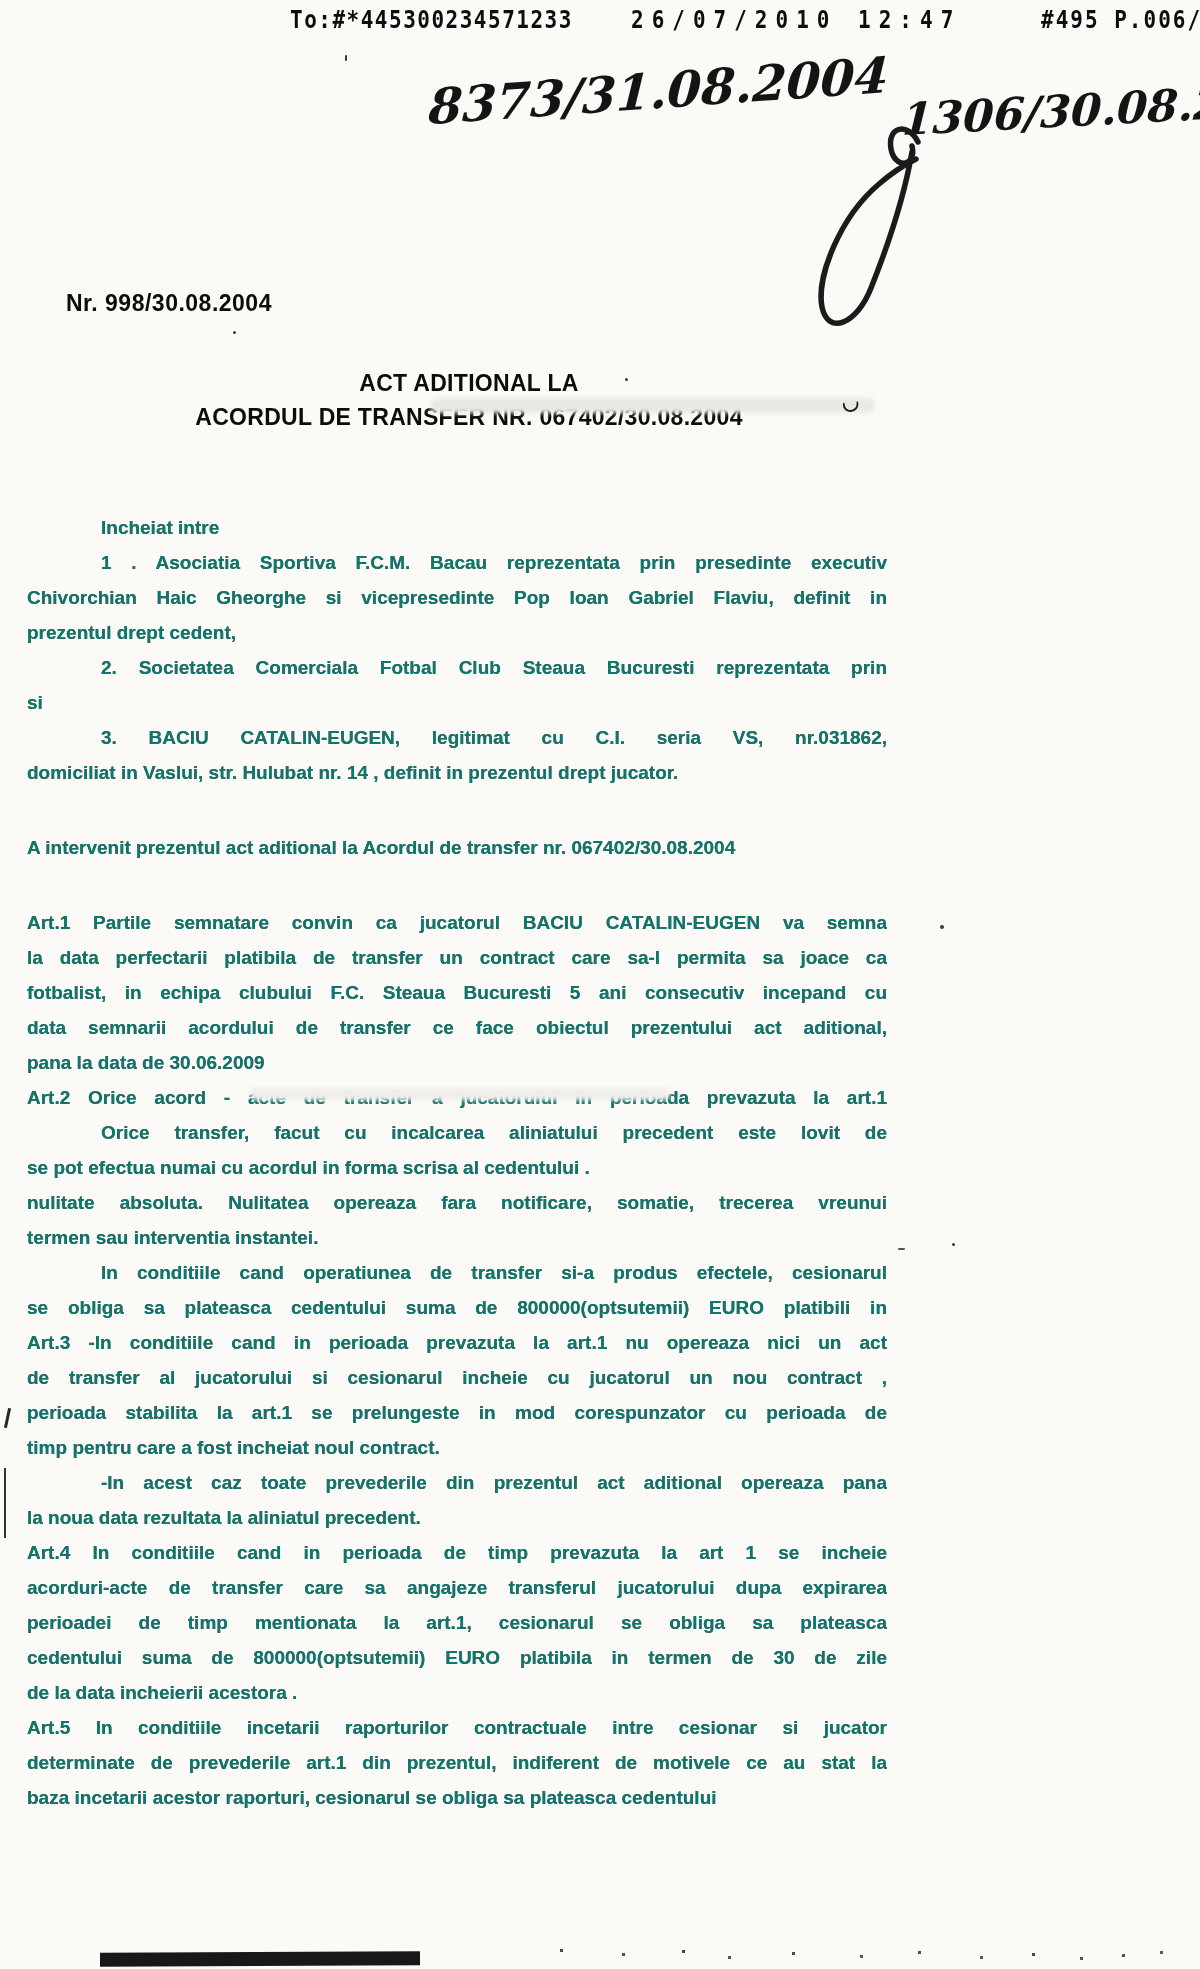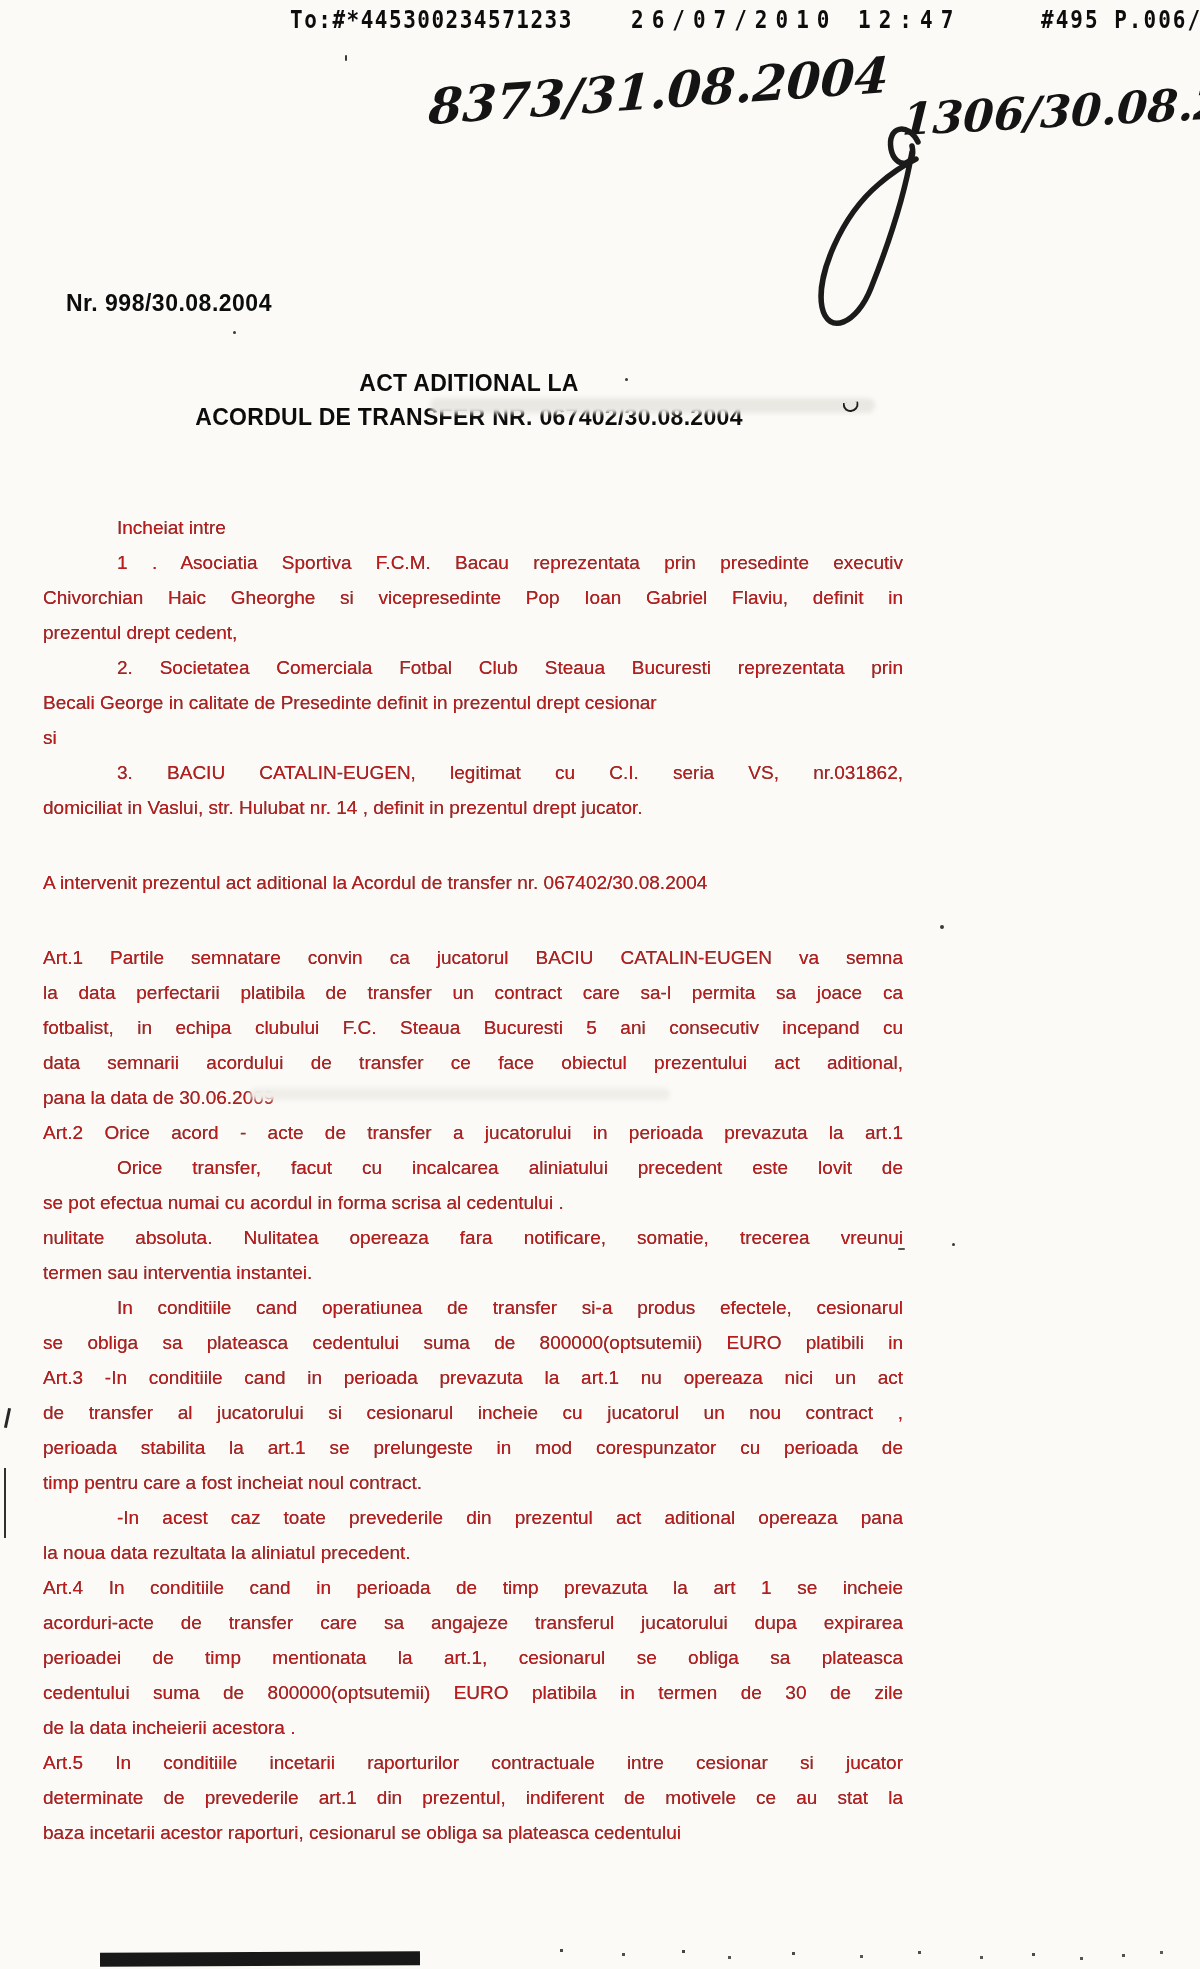--- a/index.html
+++ b/index.html
@@ -45,22 +45,22 @@
     font-size: 23px; font-weight: bold; letter-spacing: 0.5px; color: #0c0c0c; margin-left: 39px;
   }
   .doc-title {
     position: absolute; left: 40px; top: 366px; width: 858px;
     text-align: center; font-weight: bold; color: #0c0c0c;
     font-size: 23px; line-height: 34px; letter-spacing: 0.3px;
   }
 
   
   .doc-body {
-    position: absolute; left: 43px; top: 510px; width: 860px;
-    font-size: 19px; font-weight: normal; color: #b91c1c;
+    position: absolute; left: 27px; top: 510px; width: 860px;
+    font-size: 19px; font-weight: bold; color: #0f766e;
     text-shadow: 0 0 0.5px rgba(10,10,10,0.65);
   }
   .line { height: 35px; line-height: 35px; overflow: hidden; }
   .line.ind { padding-left: 74px; }
   .line.jst { text-align: justify; text-align-last: justify; }
   .line.gap { height: 40px; }
 
   
   .smudge { position: absolute; border-radius: 10px; filter: blur(2px); }
   .smudge-1 { left: 430px; top: 398px; width: 445px; height: 15px; background: #eae8e3; }
@@ -119,21 +119,20 @@
     <div>ACT ADITIONAL LA</div>
     <div>ACORDUL DE TRANSFER NR. 067402/30.08.2004</div>
   </div>
 
   <div class="doc-body">
       <div class="line ind">Incheiat intre</div>
       <div class="line ind jst">1 . Asociatia Sportiva F.C.M. Bacau reprezentata prin presedinte executiv</div>
       <div class="line jst">Chivorchian Haic Gheorghe si vicepresedinte Pop Ioan  Gabriel Flaviu, definit in</div>
       <div class="line">prezentul drept cedent,</div>
       <div class="line ind jst">2. Societatea Comerciala Fotbal Club Steaua Bucuresti reprezentata prin</div>
-      <div class="line">Becali George in calitate de Presedinte  definit in prezentul drept cesionar</div>
       <div class="line">si</div>
       <div class="line ind jst">3. BACIU CATALIN-EUGEN, legitimat cu C.I. seria VS, nr.031862,</div>
       <div class="line">domiciliat in Vaslui, str. Hulubat nr. 14 , definit in prezentul drept jucator.</div>
       <div class="line gap">&nbsp;</div>
       <div class="line">A intervenit prezentul act aditional la Acordul de transfer nr. 067402/30.08.2004</div>
       <div class="line gap">&nbsp;</div>
       <div class="line jst">Art.1 Partile semnatare convin ca jucatorul BACIU CATALIN-EUGEN va semna</div>
       <div class="line jst">la data perfectarii platibila de transfer un contract care sa-l permita sa joace ca</div>
       <div class="line jst">fotbalist, in echipa clubului F.C. Steaua Bucuresti 5 ani consecutiv incepand cu</div>
       <div class="line jst">data semnarii acordului de transfer ce face obiectul prezentului act aditional,</div>

